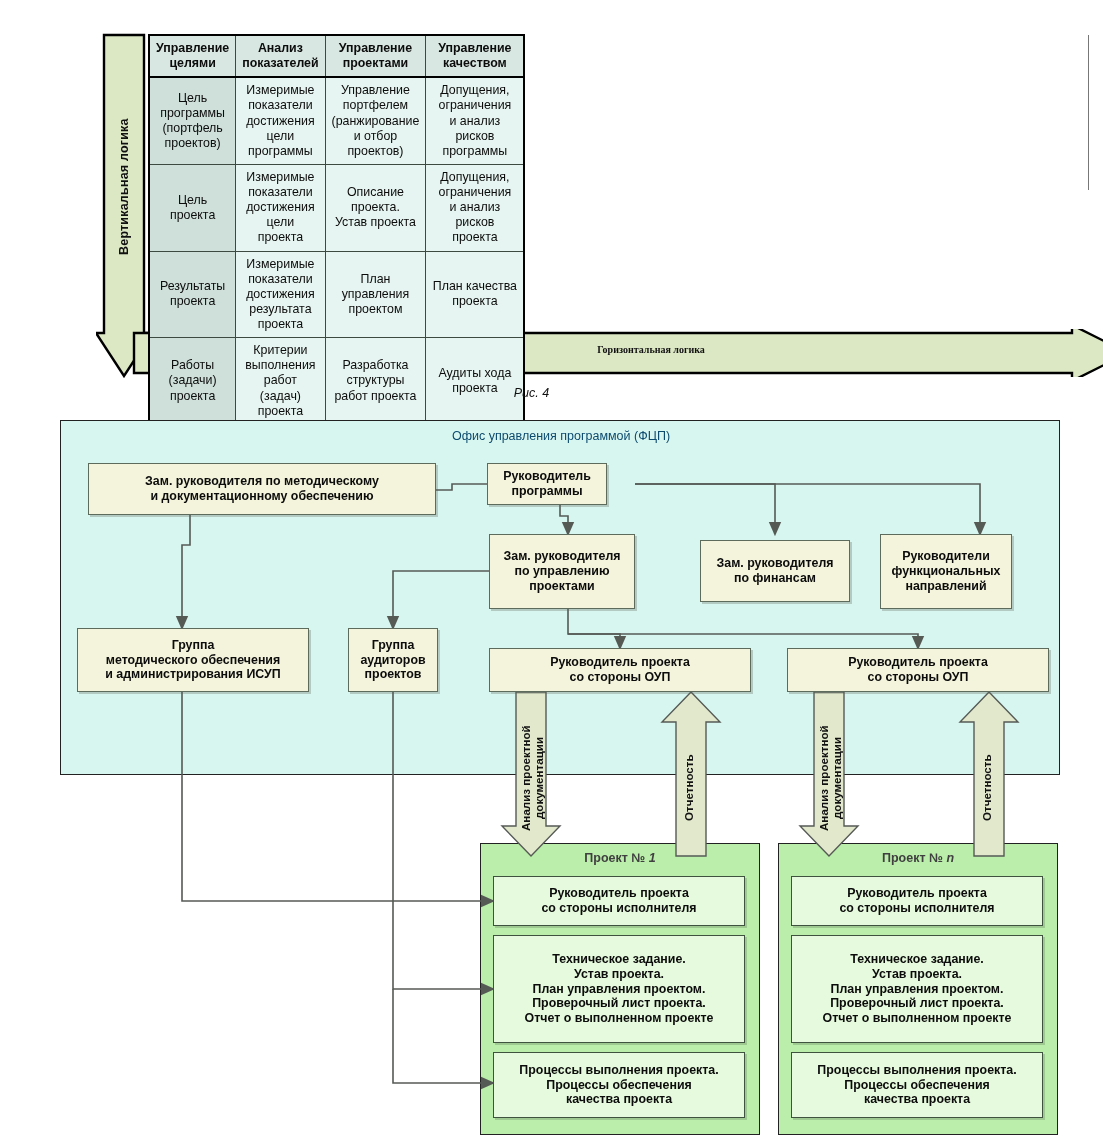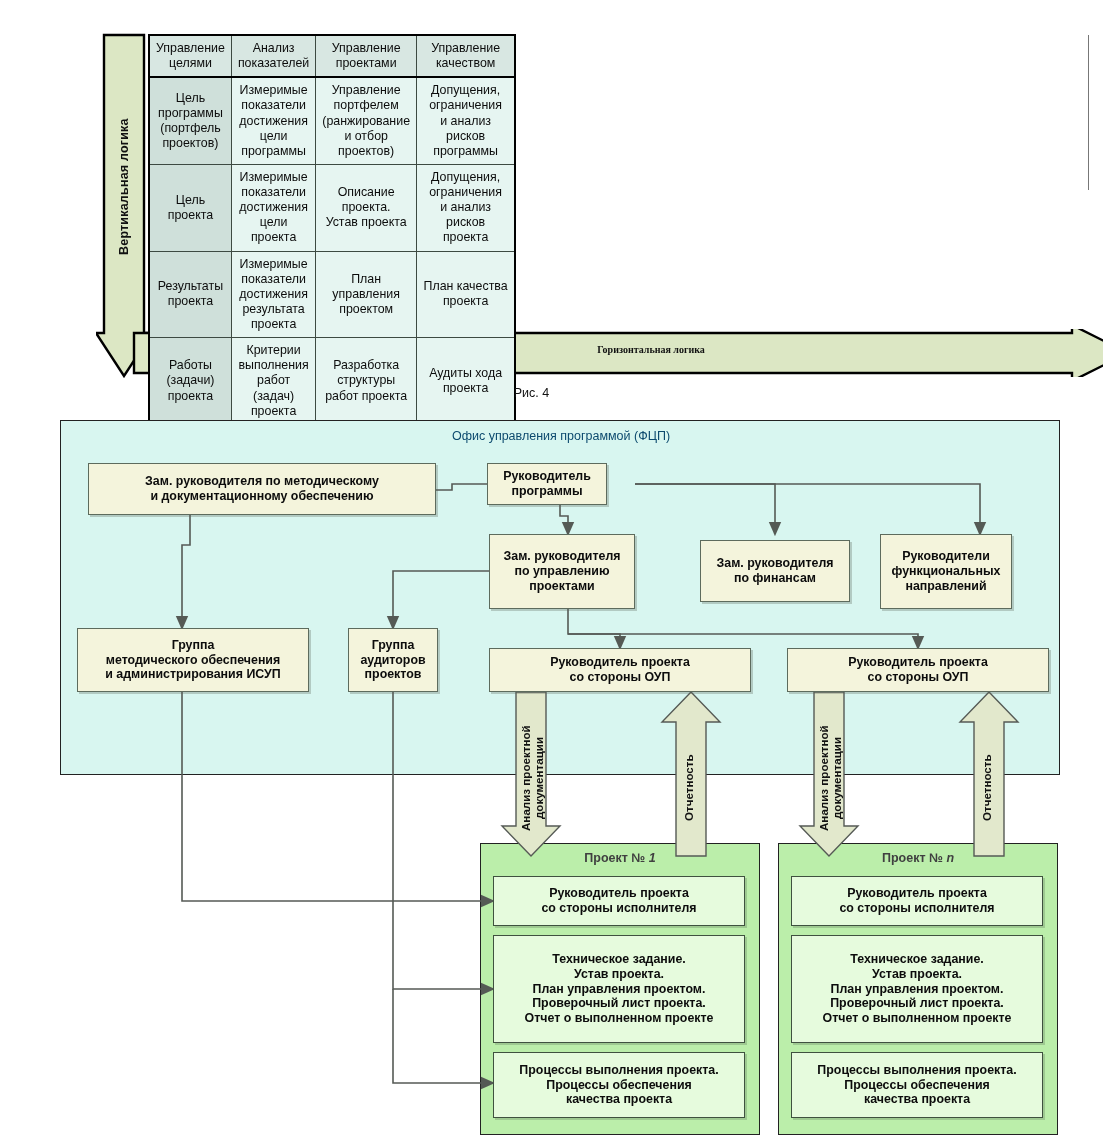--- a/index.html
+++ b/index.html
@@ -55,35 +55,35 @@
   table.matrix th, table.matrix td {
     border: 1px solid #3d4a42;
     text-align: center;
     vertical-align: middle;
     font-size: 12.4px;
     color: #0c0c0c;
     padding: 5px 6px;
     line-height: 1.22;
   }
   table.matrix th {
-    font-weight: normal;
+    font-weight: bold;
     background: #d8e7e2;
     height: 26px;
     border-bottom: 2px solid #000;
   }
   table.matrix td.c0 { background: #cfe0da; font-weight: normal; }
   table.matrix td.c1, table.matrix td.c2, table.matrix td.c3 { background: #e6f5f1; }
   table.matrix col.w0 { width: 202px; }
   table.matrix col.w1 { width: 218px; }
   table.matrix col.w2 { width: 200px; }
   table.matrix col.w3 { width: 230px; }
 
   .fig-caption {
     position: absolute; left: 0; top: 386px; width: 1063px;
-    text-align: center; font-size: 12.5px; color: #111;
+    text-align: center; font-size: 12.5px; color: #111; font-style: italic;
   }
 
   
   .pmo {
     position: absolute; left: 60px; top: 420px;
     width: 1000px; height: 355px;
     background: #d8f6f0;
     border: 1px solid #222;
   }
   .pmo-title {

